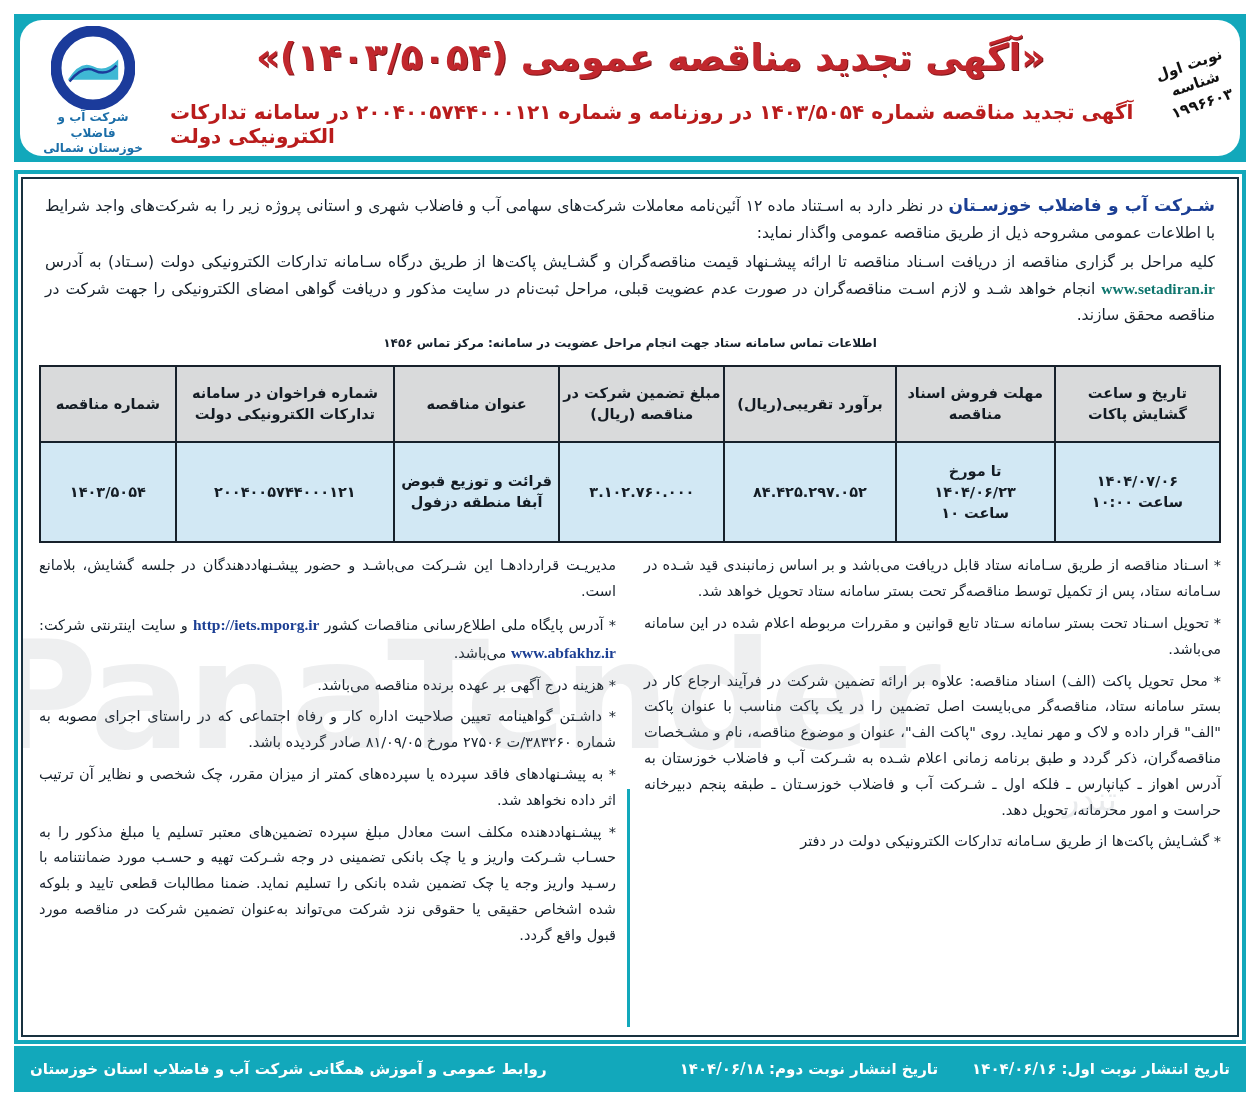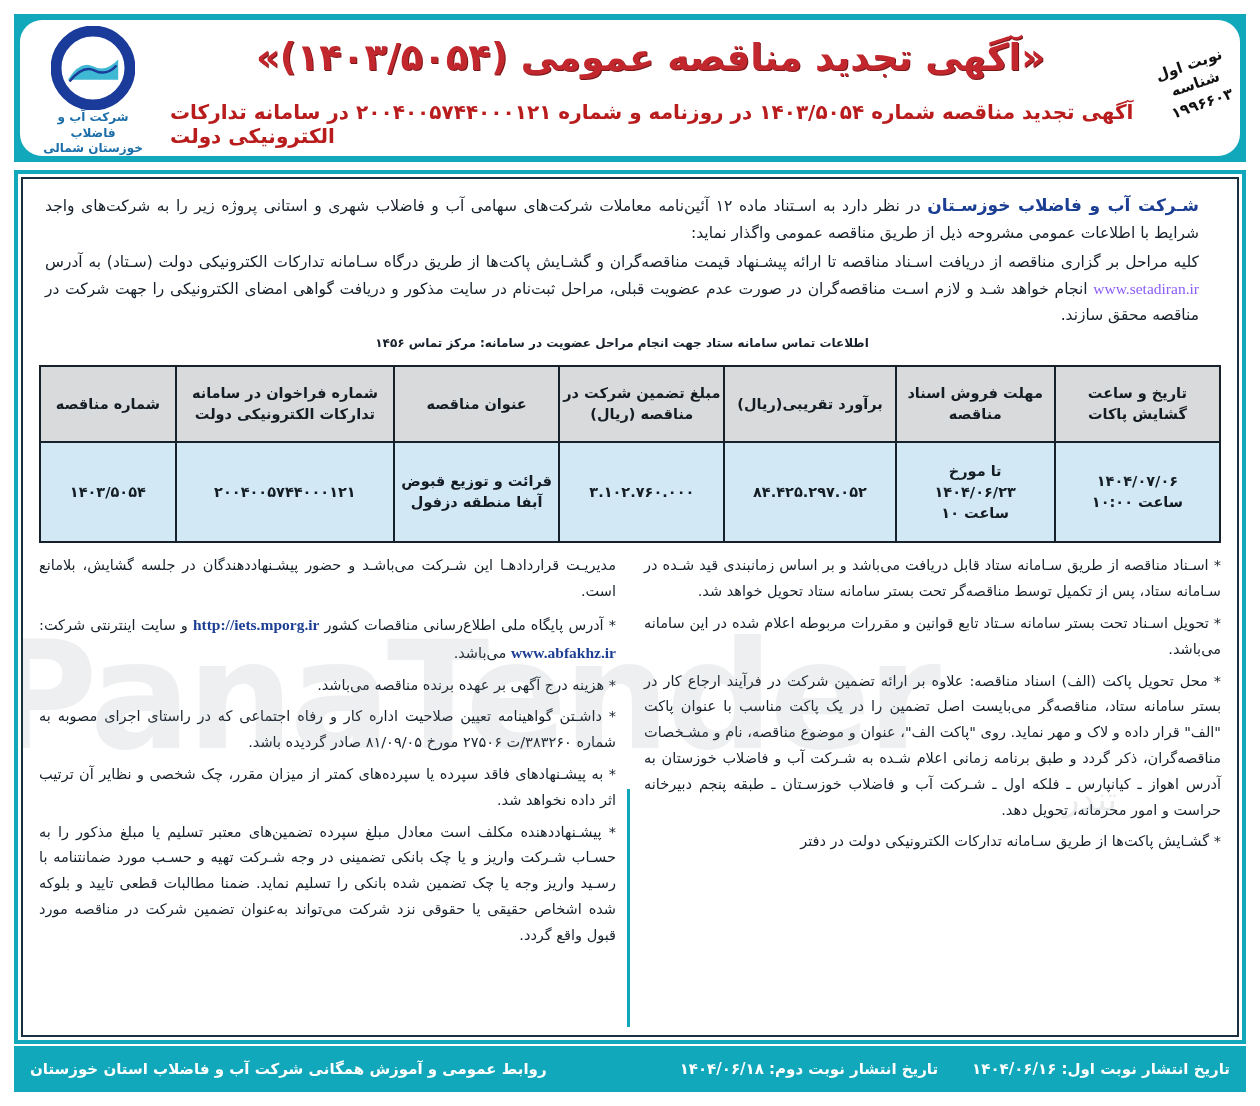--- a/index.html
+++ b/index.html
@@ -131,23 +131,23 @@
   }
 
   .intro {
     direction: rtl;
     text-align: justify;
     font-size: 15.5px;
     line-height: 1.72;
     color: #17212b;
     margin: 2px 6px 0 6px;
   }
-  .intro p { margin: 0 16px 2px 0; }
+  .intro p { margin: 0 0 2px 0; }
   .intro .lead { font-weight: bold; color: #1c3f94; font-size: 17px; }
-  .intro .url { color: #8b5cf6; font-weight: normal; font-family: "Liberation Serif", serif; }
+  .intro .url { color: #0f766e; font-weight: bold; font-family: "Liberation Serif", serif; }
   .intro .contact-line {
     font-weight: bold;
     text-align: center;
     font-size: 12px;
     margin-top: 4px;
     color: #17212b;
   }
 
   
   table.tender {

